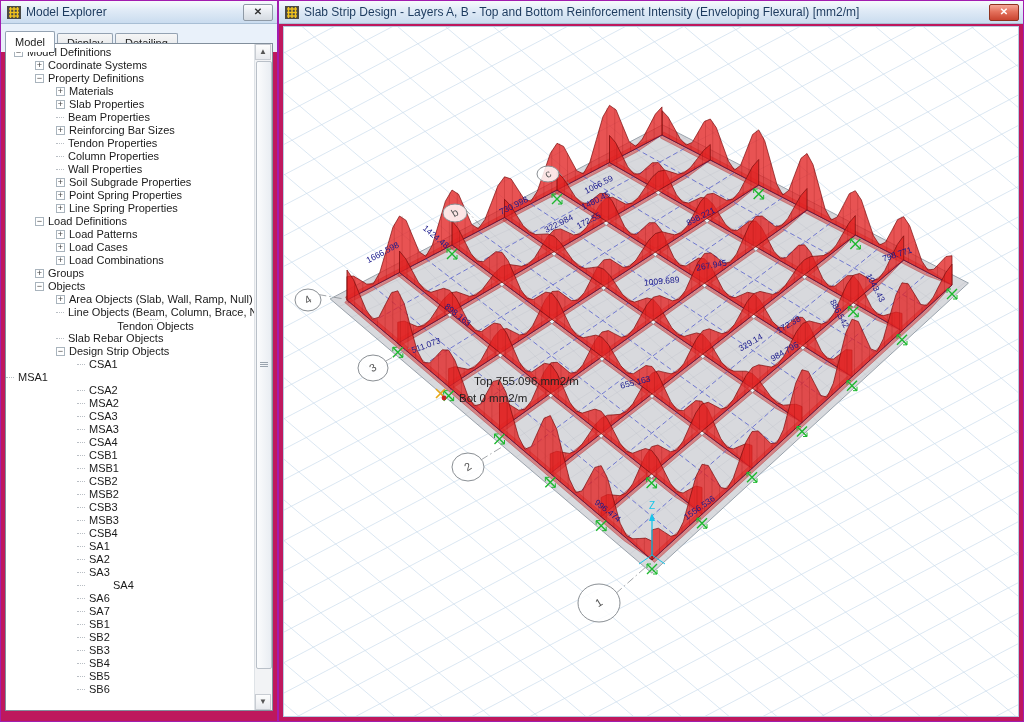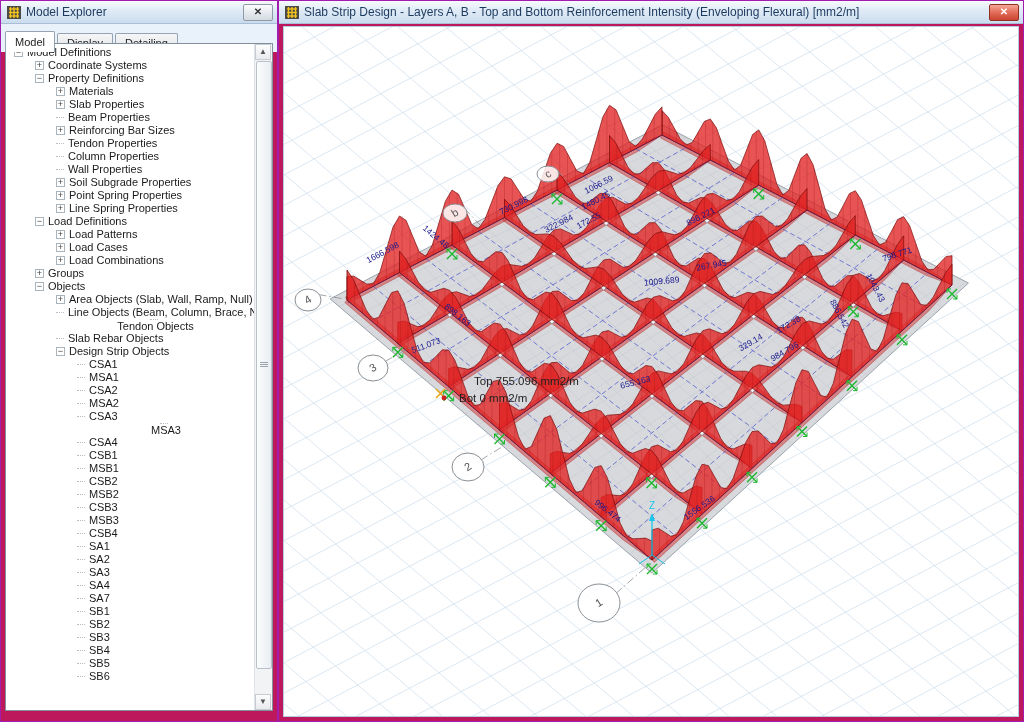--- a/index.html
+++ b/index.html
@@ -165,37 +165,37 @@
             <span>Slab Rebar Objects</span>
           </div>
           <div class="trow" style="padding-left: 50px;">
             <span class="expander">−</span>
             <span>Design Strip Objects</span>
           </div>
           <div class="trow" style="padding-left: 71px;">
             <span class="dashlead"></span>
             <span>CSA1</span>
           </div>
-          <div class="trow" style="padding-left: 71px; text-align: right;">
+          <div class="trow" style=" text-align: right;">
             <span class="dashlead"></span>
             <span>MSA1</span>
           </div>
           <div class="trow" style="padding-left: 71px;">
             <span class="dashlead"></span>
             <span>CSA2</span>
           </div>
           <div class="trow" style="padding-left: 71px;">
             <span class="dashlead"></span>
             <span>MSA2</span>
           </div>
           <div class="trow" style="padding-left: 71px;">
             <span class="dashlead"></span>
             <span>CSA3</span>
           </div>
-          <div class="trow" style="padding-left: 71px; flex-direction: column;">
+          <div class="trow" style="padding-left: 71px;">
             <span class="dashlead"></span>
             <span>MSA3</span>
           </div>
           <div class="trow" style="padding-left: 71px;">
             <span class="dashlead"></span>
             <span>CSA4</span>
           </div>
           <div class="trow" style="padding-left: 71px;">
             <span class="dashlead"></span>
             <span>CSB1</span>
@@ -229,23 +229,27 @@
             <span>SA1</span>
           </div>
           <div class="trow" style="padding-left: 71px;">
             <span class="dashlead"></span>
             <span>SA2</span>
           </div>
           <div class="trow" style="padding-left: 71px;">
             <span class="dashlead"></span>
             <span>SA3</span>
           </div>
-          <div class="trow" style="padding-left: 71px;">
+          <div class="trow" style="padding-left: 71px; gap: 24px;">
             <span class="dashlead"></span>
             <span>SA4</span>
+          </div>
+          <div class="trow" style="padding-left: 71px;">
+            <span class="dashlead"></span>
+            <span>SA6</span>
           </div>
           <div class="trow" style="padding-left: 71px;">
             <span class="dashlead"></span>
             <span>SA7</span>
           </div>
           <div class="trow" style="padding-left: 71px;">
             <span class="dashlead"></span>
             <span>SB1</span>
           </div>
           <div class="trow" style="padding-left: 71px;">

